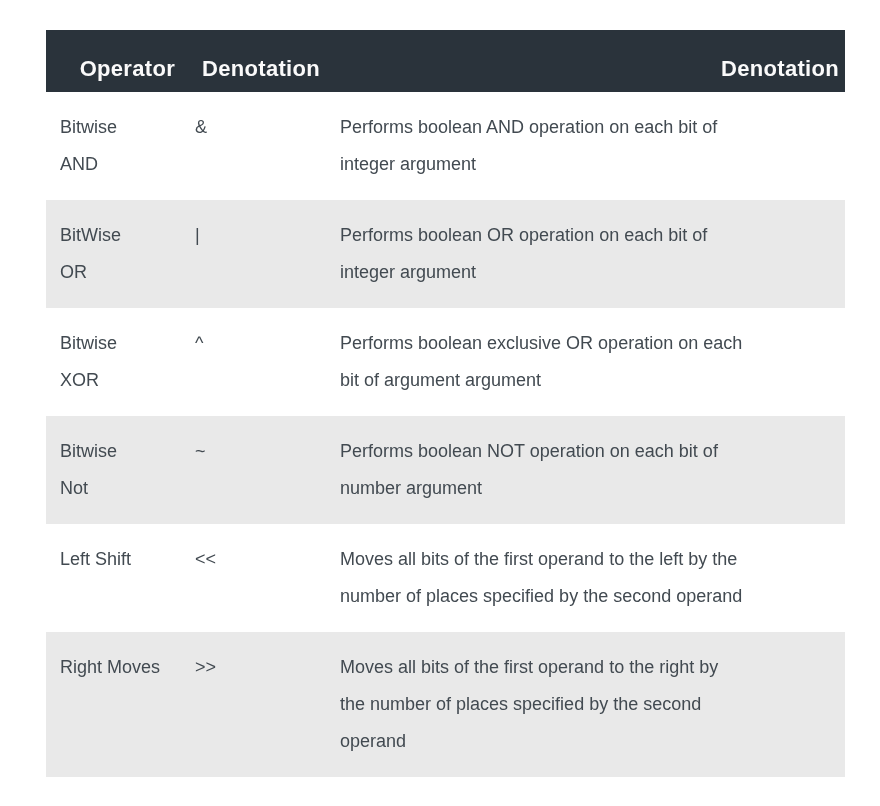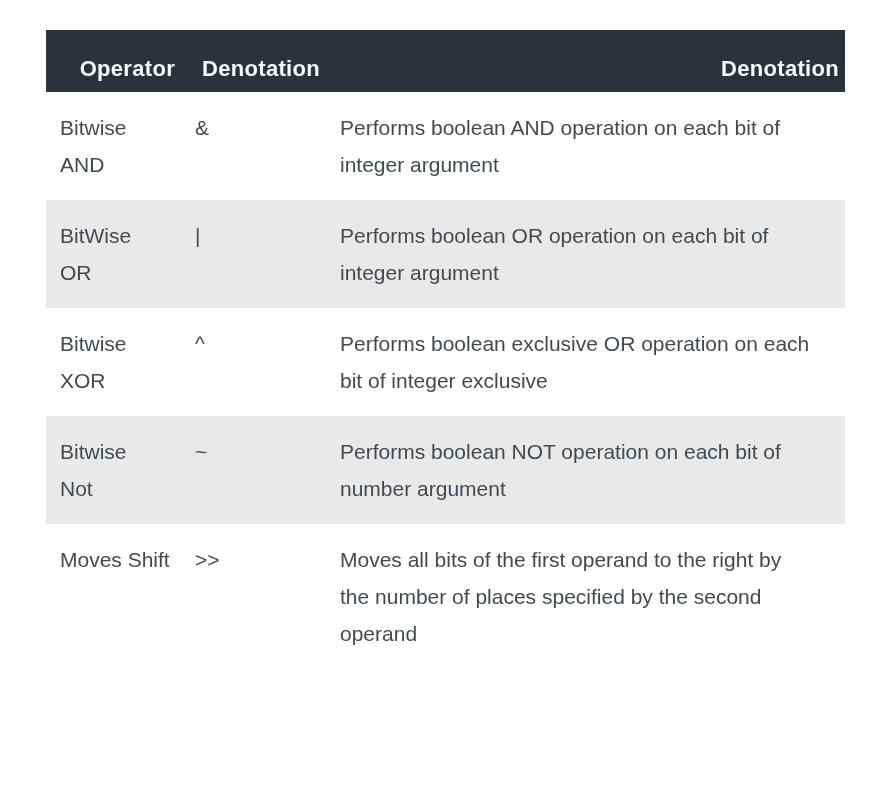--- a/index.html
+++ b/index.html
@@ -35,21 +35,21 @@
     color:var(--header-text);
     text-align:right;
     font-size:22px;
     font-weight:600;
     letter-spacing:0.3px;
     height:62px;
     padding:16px 6px 0 14px;
     vertical-align:middle;
   }
   tbody td{
-    font-size:21px;
+    font-size:18px;
     line-height:37px;
     font-weight:400;
     color:var(--body-text);
     vertical-align:top;
     padding:17px 10px 17px 14px;
     white-space:pre-line;
   }
   tbody tr{background:transparent;}
   tbody tr:nth-child(even){background:var(--row-alt-bg);}
 </style>
@@ -83,31 +83,37 @@
 OR</td>
         <td>|</td>
         <td>Performs boolean OR operation on each bit of
 integer argument</td>
       </tr>
       <tr>
         <td>Bitwise
 XOR</td>
         <td>^</td>
         <td>Performs boolean exclusive OR operation on each
-bit of integer exclusive</td>
+bit of argument argument</td>
       </tr>
       <tr>
         <td>Bitwise
 Not</td>
         <td>~</td>
         <td>Performs boolean NOT operation on each bit of
 number argument</td>
       </tr>
       <tr>
-        <td>Moves Shift</td>
+        <td>Left Shift</td>
+        <td>&lt;&lt;</td>
+        <td>Moves all bits of the first operand to the left by the
+number of places specified by the second operand</td>
+      </tr>
+      <tr>
+        <td>Right Moves</td>
         <td>&gt;&gt;</td>
         <td>Moves all bits of the first operand to the right by
 the number of places specified by the second
 operand</td>
       </tr>
     </tbody>
   </table>
 </div>
 
 </body></html>

